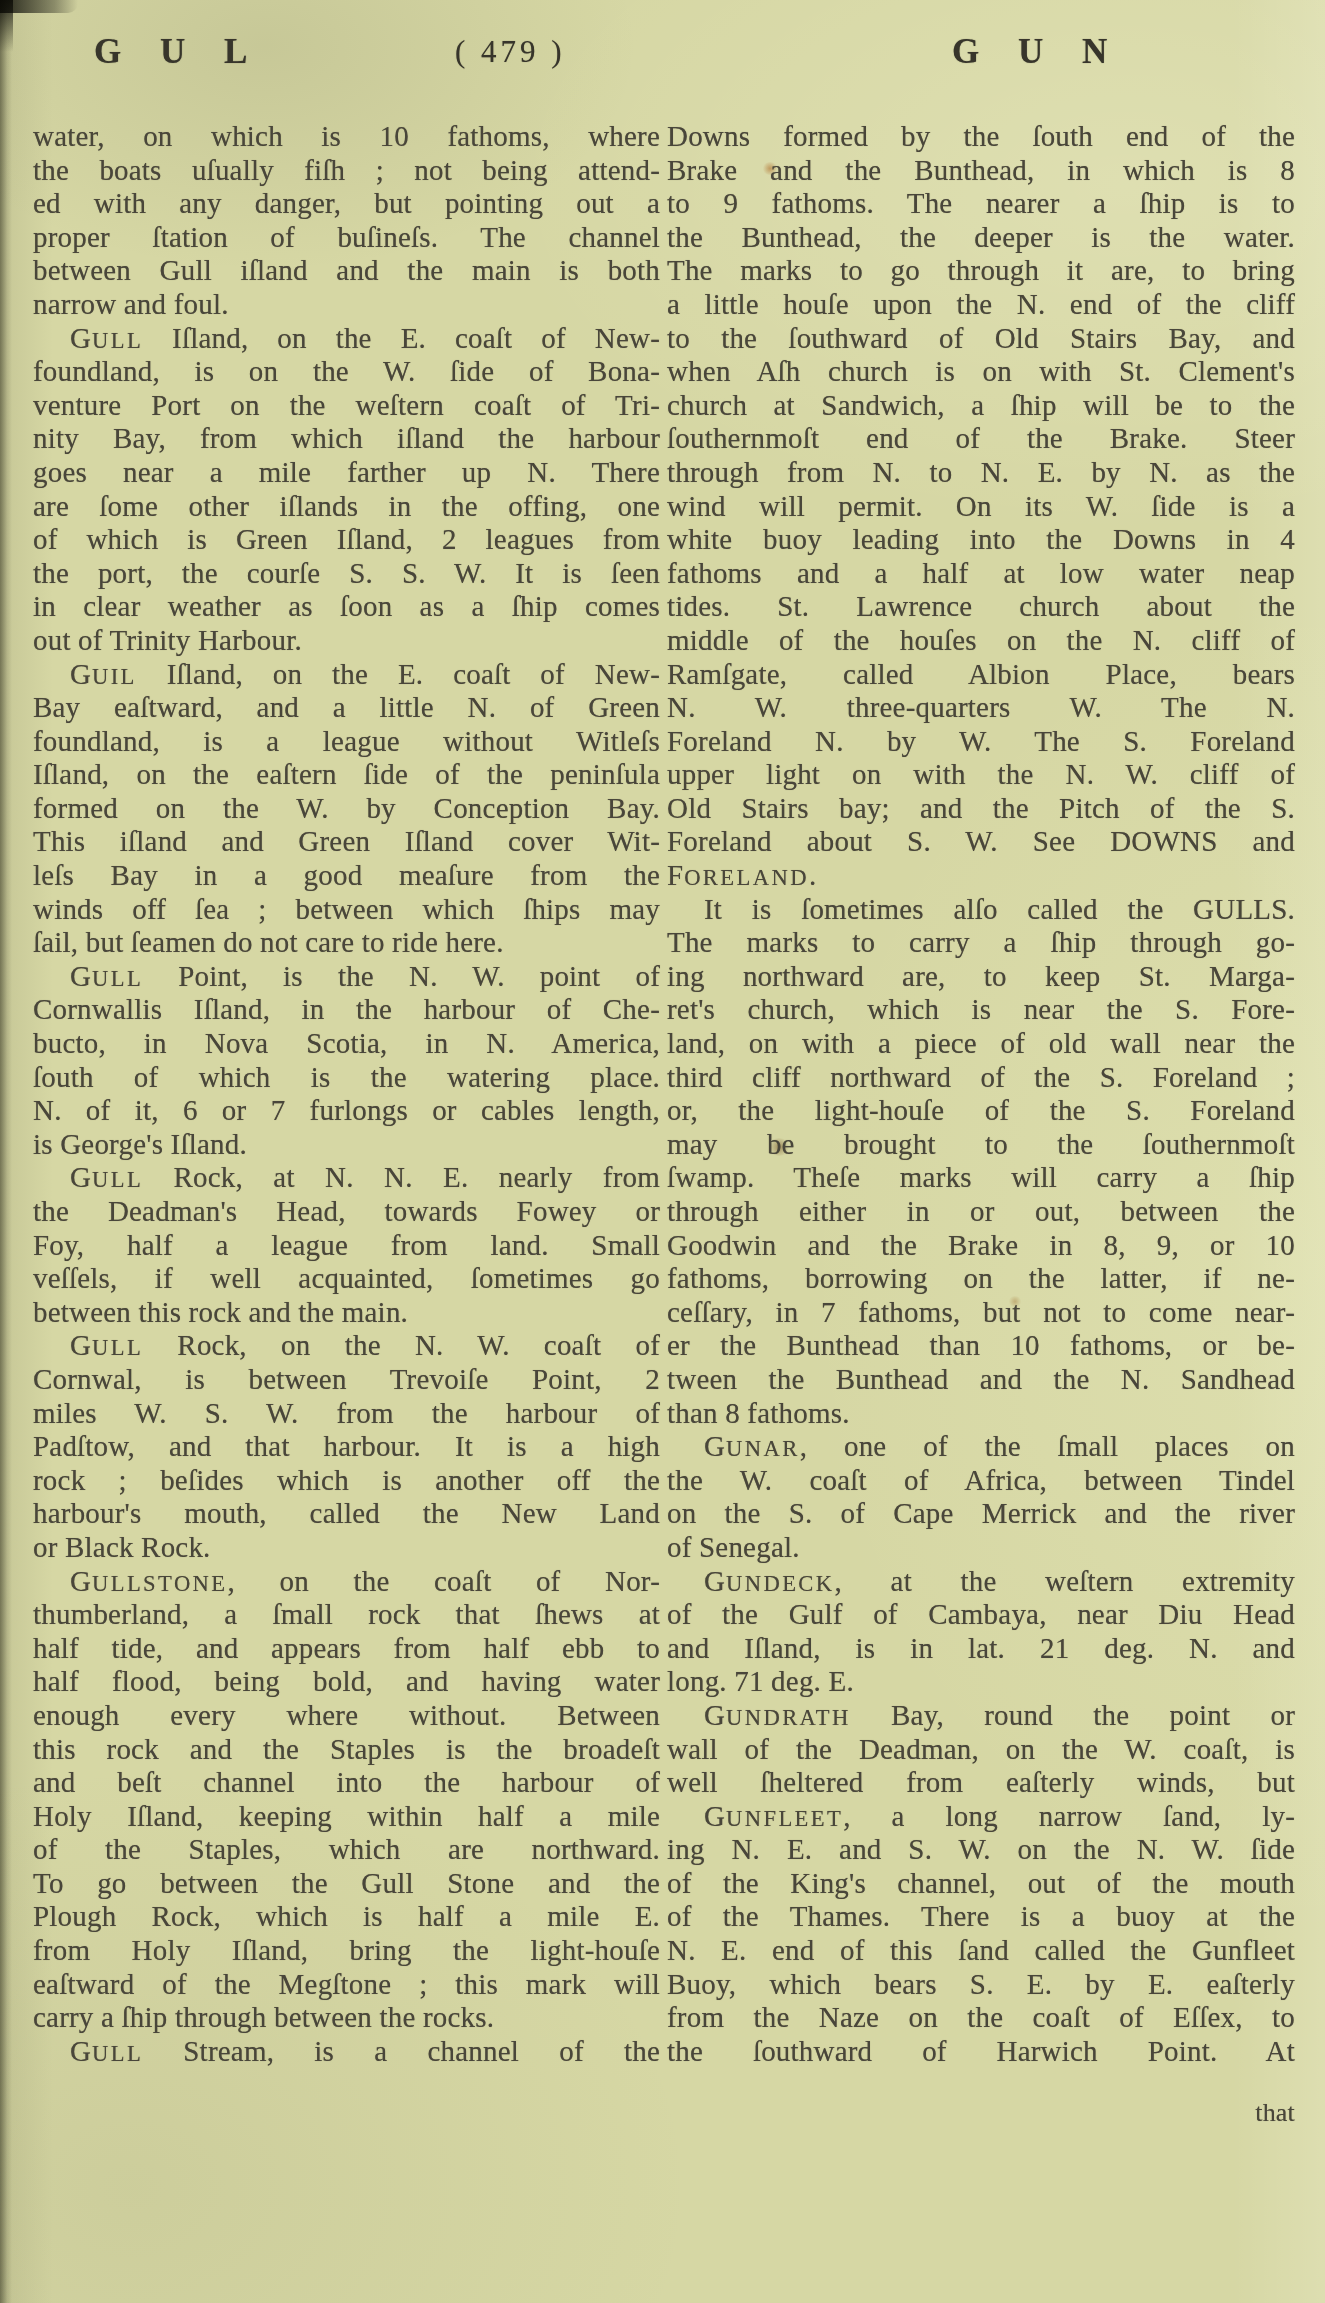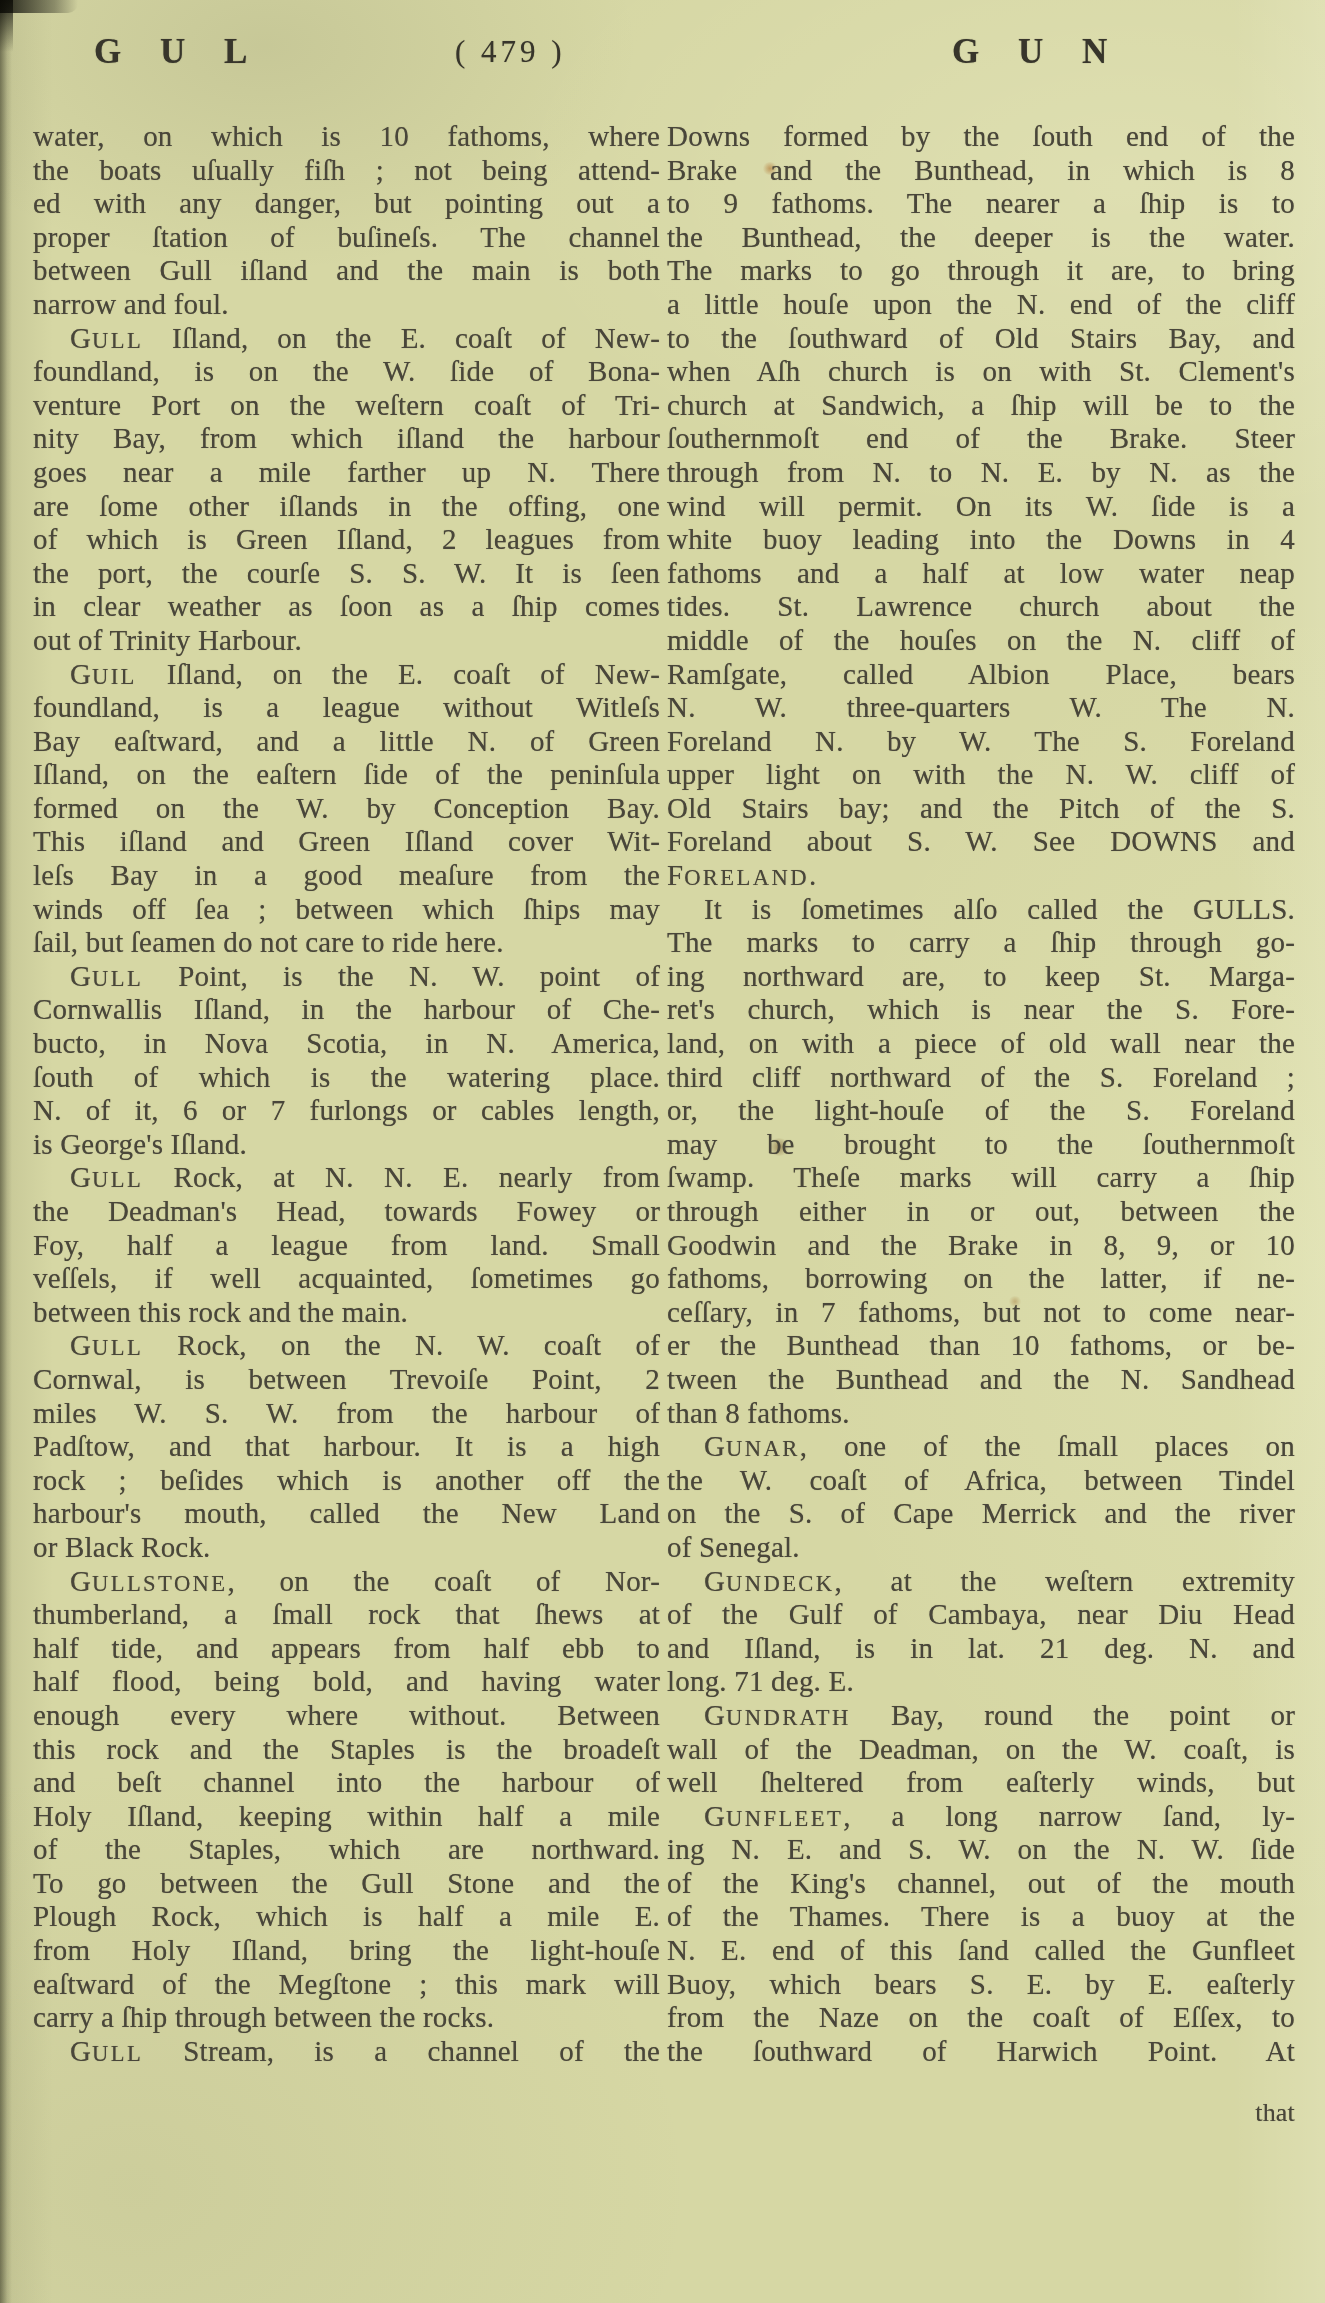--- a/index.html
+++ b/index.html
@@ -87,22 +87,22 @@
       <div class="ln">foundland, is on the W. ſide of Bona-</div>
       <div class="ln">venture Port on the weſtern coaſt of Tri-</div>
       <div class="ln">nity Bay, from which iſland the harbour</div>
       <div class="ln">goes near a mile farther up N.  There</div>
       <div class="ln">are ſome other iſlands in the offing, one</div>
       <div class="ln">of which is Green Iſland, 2 leagues from</div>
       <div class="ln">the port, the courſe S. S. W.  It is ſeen</div>
       <div class="ln">in clear weather as ſoon as a ſhip comes</div>
       <div class="ln end">out of Trinity Harbour.</div>
       <div class="ln ind"><span class="hw"><span class="hw-first">G</span><span class="hw-rest">UIL</span></span> Iſland, on the E. coaſt of New-</div>
+      <div class="ln">Bay eaſtward, and a little N. of Green</div>
       <div class="ln">foundland, is a league without Witleſs</div>
-      <div class="ln">Bay eaſtward, and a little N. of Green</div>
       <div class="ln">Iſland, on the eaſtern ſide of the peninſula</div>
       <div class="ln">formed on the W. by Conception Bay.</div>
       <div class="ln">This iſland and Green Iſland cover Wit-</div>
       <div class="ln">leſs Bay in a good meaſure from the</div>
       <div class="ln">winds off ſea ; between which ſhips may</div>
       <div class="ln end">ſail, but ſeamen do not care to ride here.</div>
       <div class="ln ind"><span class="hw"><span class="hw-first">G</span><span class="hw-rest">ULL</span></span> Point, is the N. W. point of</div>
       <div class="ln">Cornwallis Iſland, in the harbour of Che-</div>
       <div class="ln">bucto, in Nova Scotia, in N. America,</div>
       <div class="ln">ſouth of which is the watering place.</div>

